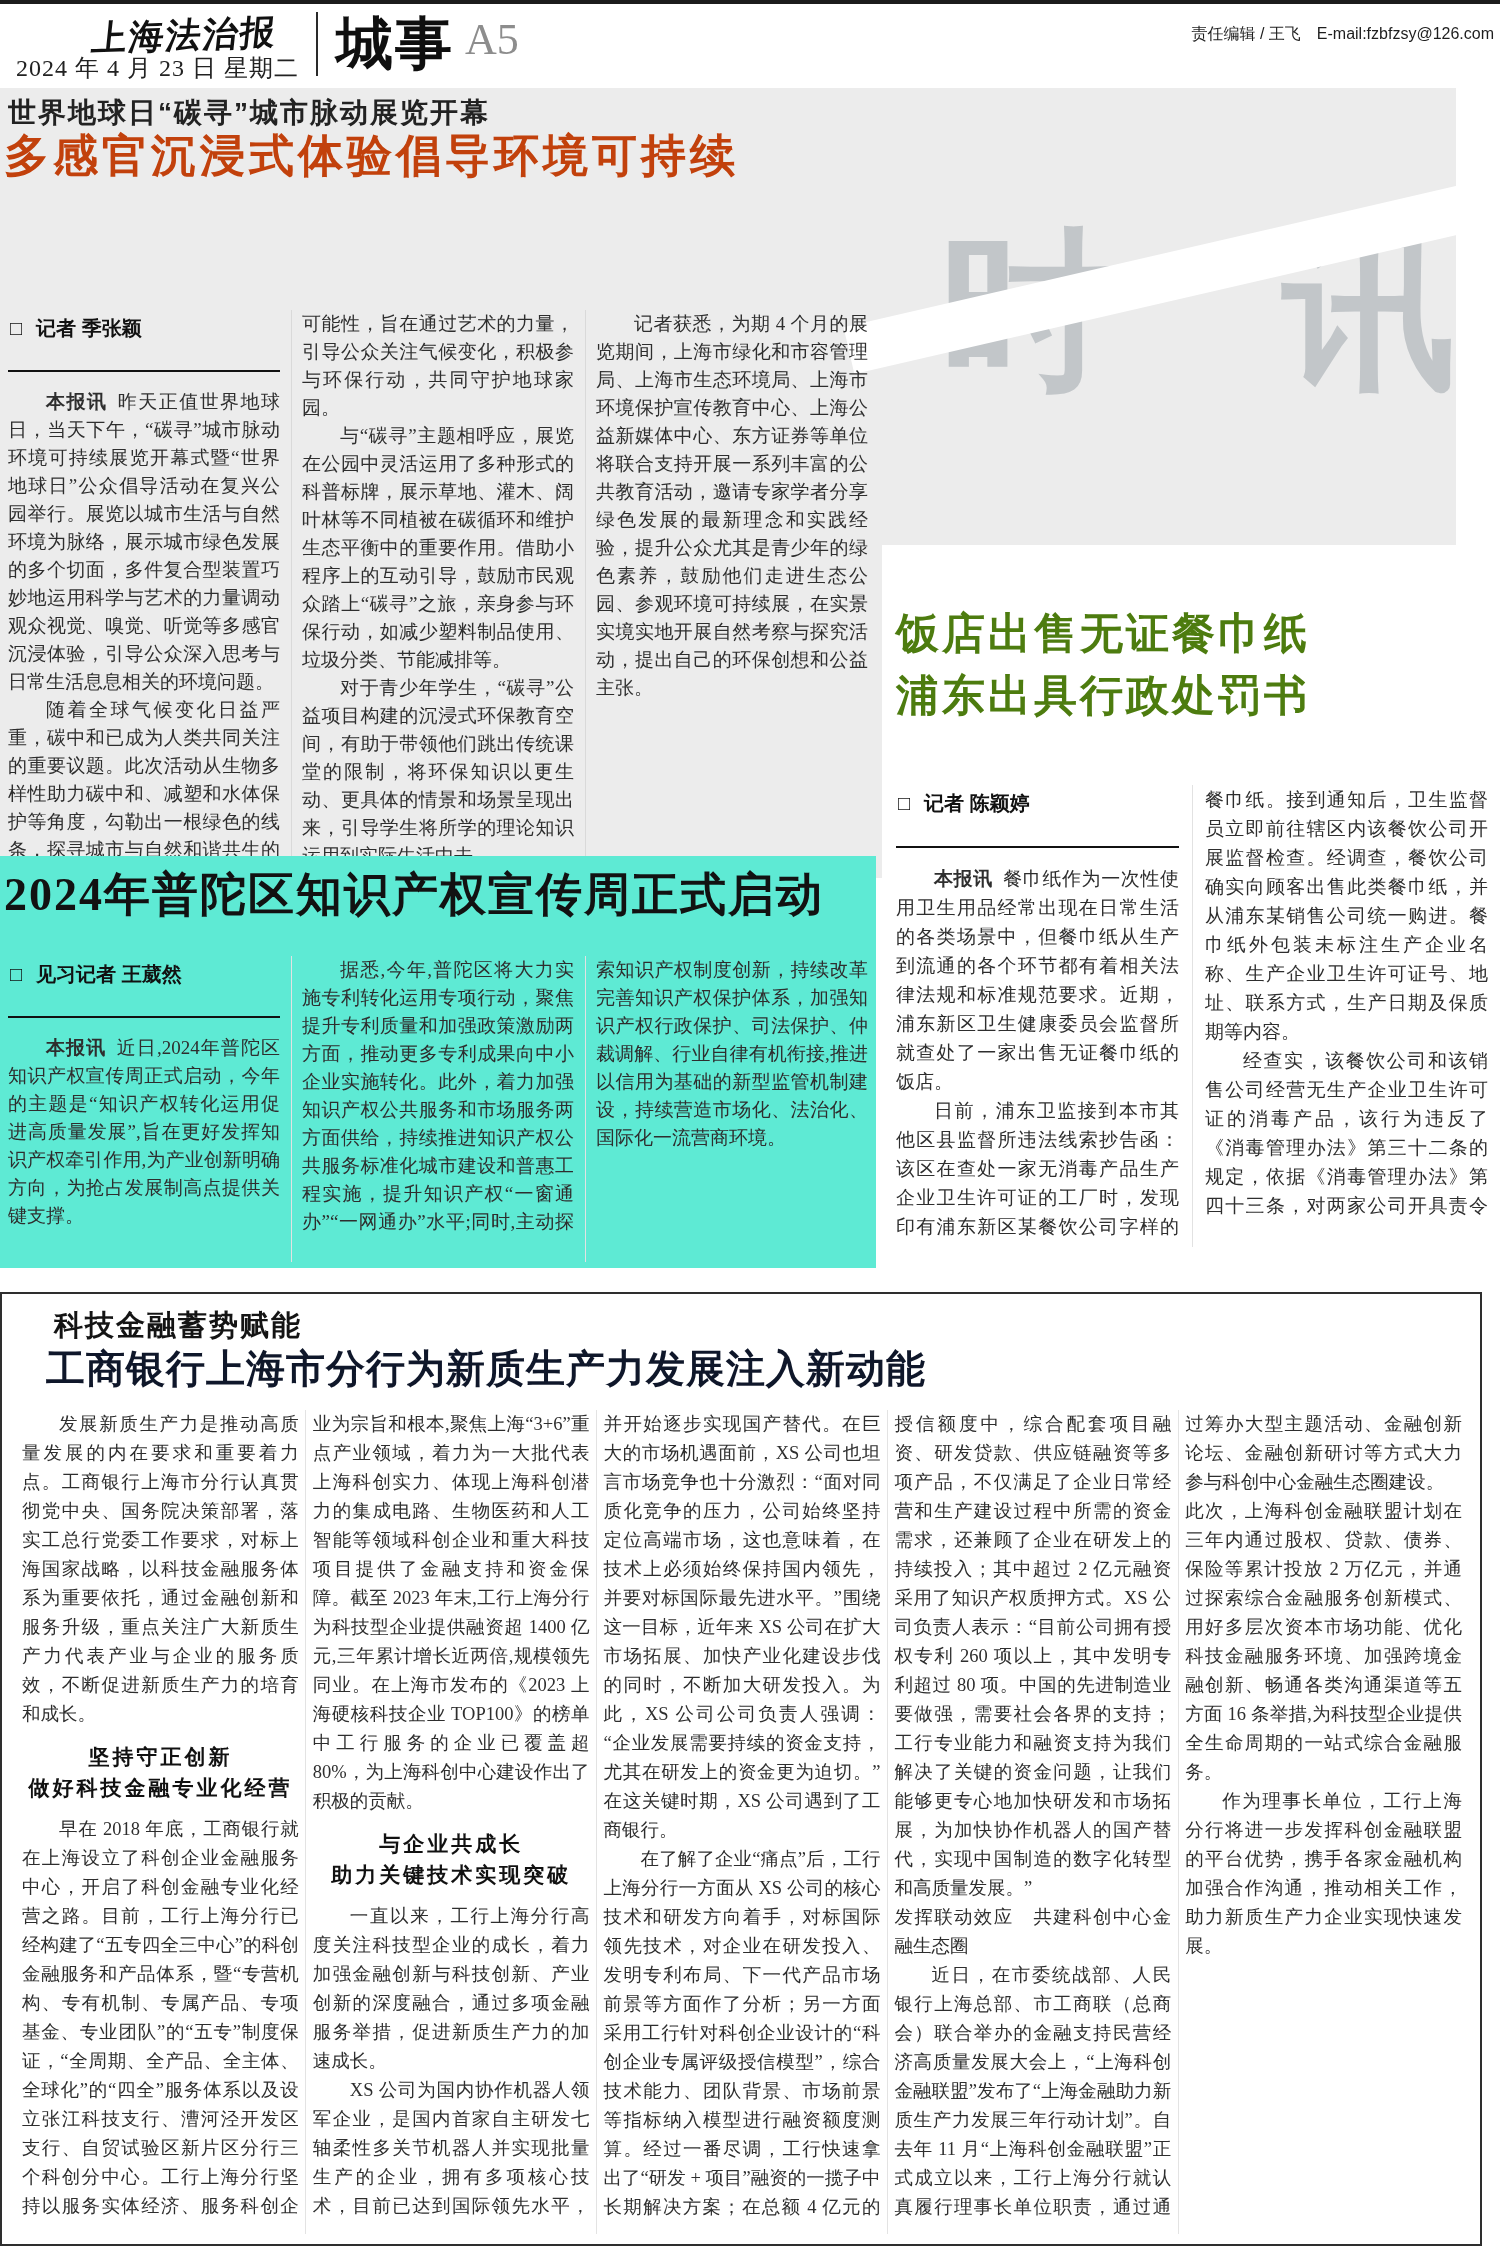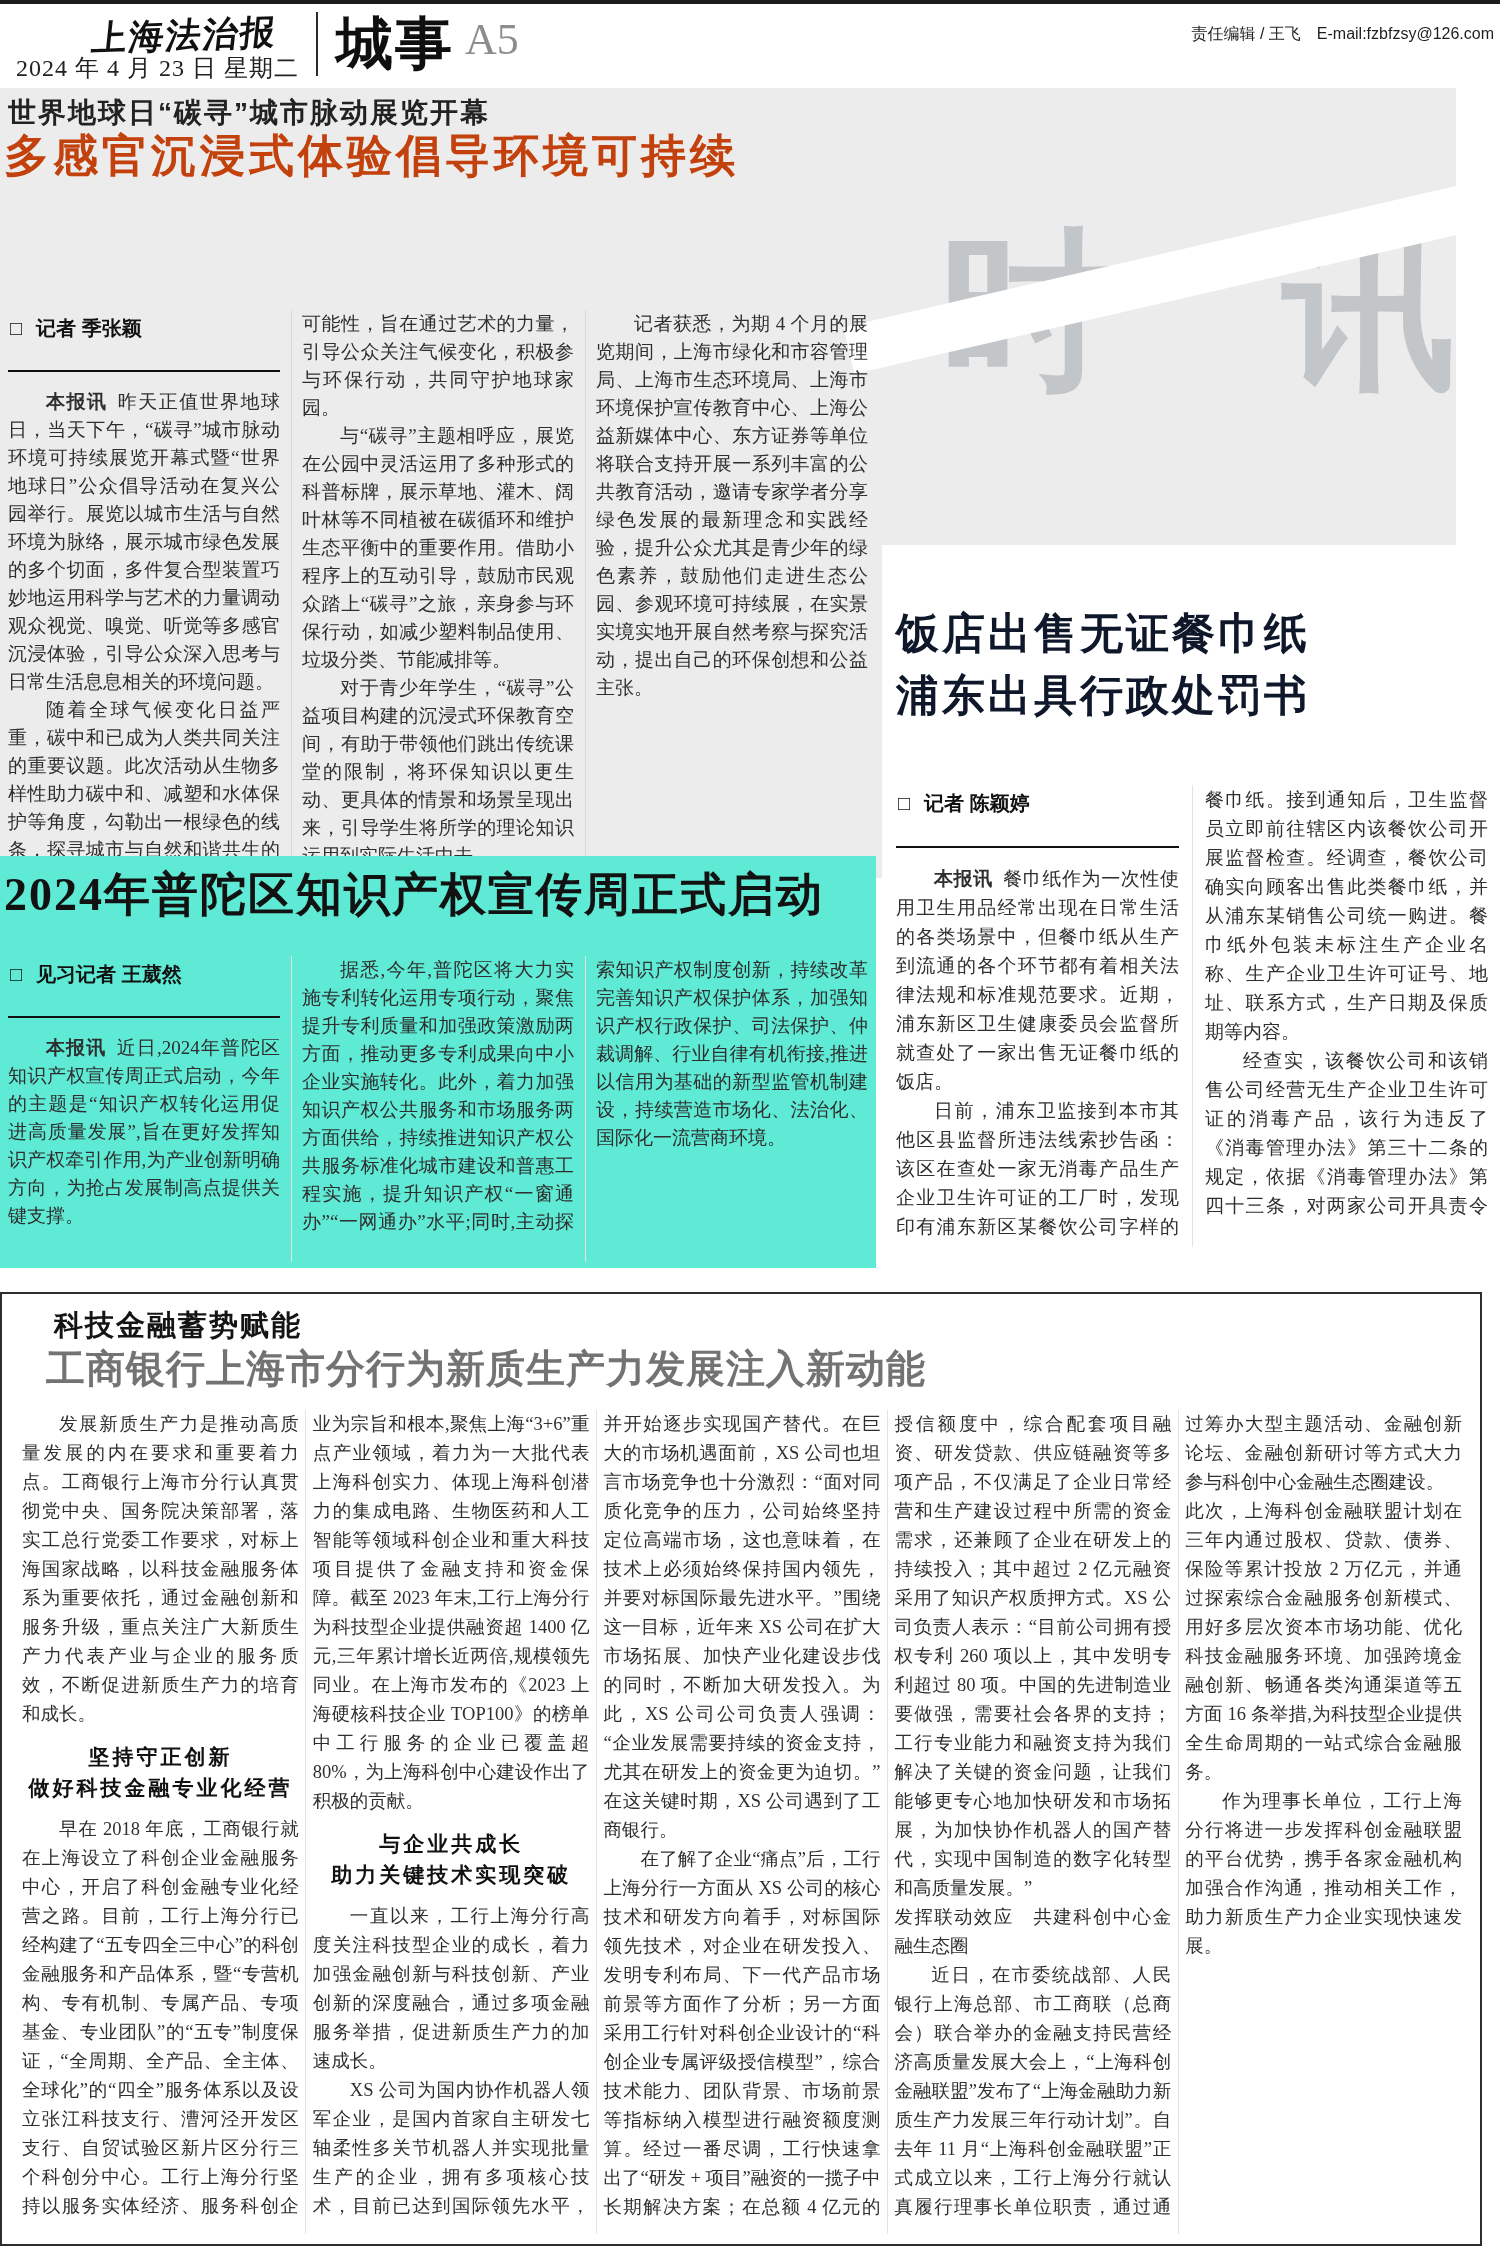--- a/index.html
+++ b/index.html
@@ -100,21 +100,21 @@
     column-count:3;column-gap:22px;column-rule:1px solid #d9d9d9;
     font-size:19px;line-height:28px;
   }
   
   .napkin-story{
     position:absolute;left:882px;top:545px;width:618px;height:706px;
     background:#ffffff;
   }
   .napkin-headline{
     position:absolute;left:14px;top:58px;
-    font-size:43px;font-weight:900;color:#0f172a;line-height:62px;
+    font-size:43px;font-weight:900;color:#4d7c0f;line-height:62px;
     letter-spacing:3px;
   }
   .napkin-flow{
     position:absolute;left:14px;top:240px;width:592px;height:462px;
     column-count:2;column-gap:26px;column-rule:1px solid #e2e2e2;
     font-size:19px;line-height:29px;
   }
   
   .putuo-story{position:absolute;left:0;top:856px;width:876px;height:412px;background:#5eead4;}
   .putuo-headline{
@@ -130,21 +130,21 @@
   .icbc-box{
     position:absolute;left:0;top:1292px;width:1482px;height:954px;
     border:2px solid #2e2e2e;box-sizing:border-box;background:#fff;
   }
   .icbc-kicker{
     position:absolute;left:52px;top:12px;
     font-size:29px;font-weight:800;color:#141414;letter-spacing:2px;
   }
   .icbc-headline{
     position:absolute;left:44px;top:48px;
-    font-size:39px;font-weight:900;color:#737373;letter-spacing:1px;white-space:nowrap;
+    font-size:39px;font-weight:900;color:#0f172a;letter-spacing:1px;white-space:nowrap;
   }
   .icbc-flow{
     position:absolute;left:20px;top:116px;width:1440px;height:824px;
     column-count:5;column-gap:14px;column-rule:1px solid #e3e3e3;
     font-size:18.5px;line-height:29px;
   }
 </style>
 </head>
 <body>
 

